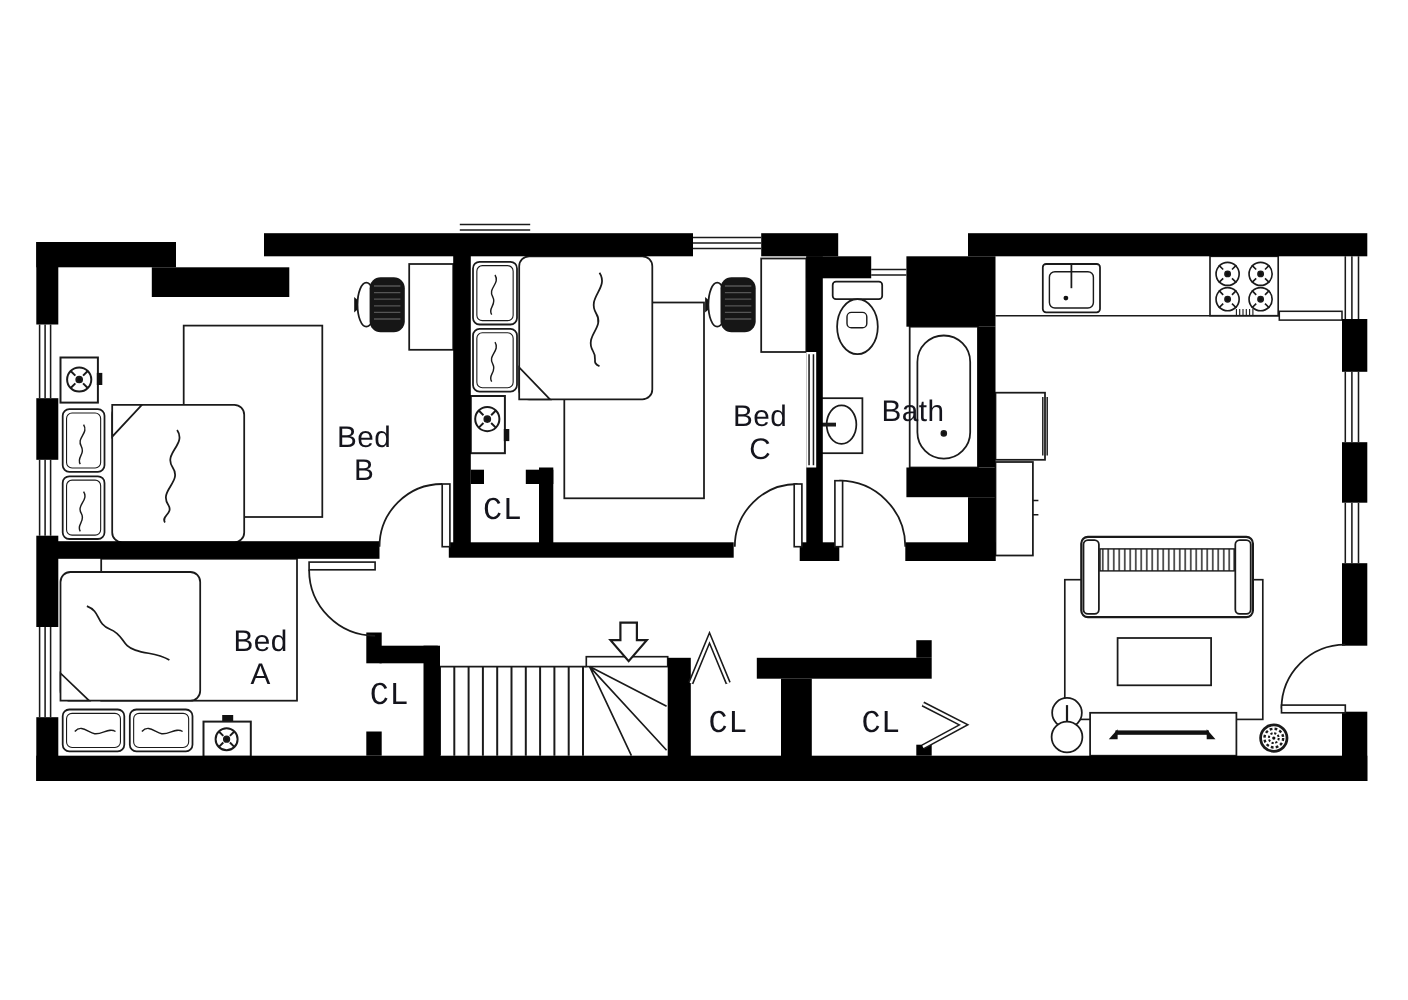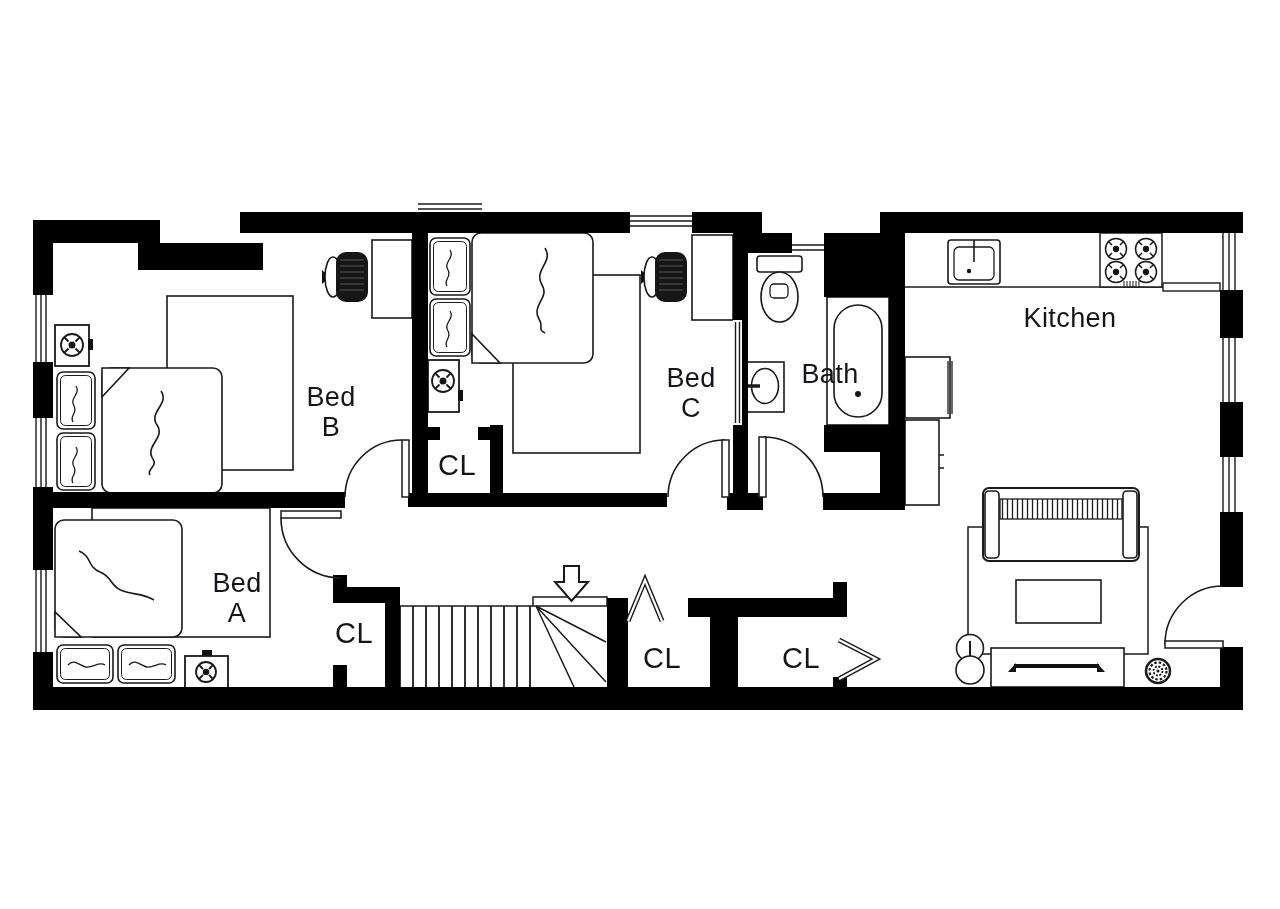--- a/index.html
+++ b/index.html
@@ -1,21 +1,21 @@
 <!DOCTYPE html>
 <html><head>
 <meta charset="utf-8">
 <style>
   html,body{margin:0;padding:0;background:#ffffff;}
   #stage{position:relative;width:1280px;height:909px;background:#ffffff;overflow:hidden;
          font-family:"Liberation Sans",sans-serif;}
   #plan-svg{position:absolute;left:0;top:0;}
   .lbl{position:absolute;color:#14141c;font-size:27px;letter-spacing:.4px;text-align:center;line-height:30px;z-index:5;}
   .lbl span{display:block;}
-  .lbl.cl{font-size:29px;}
+  .lbl.cl{font-size:29px;font-family:Liberation Mono, monospace;}
 </style>
 </head>
 <body>
 
 <div id="stage">
 
 <svg id="plan-svg" width="1280" height="909" viewBox="0 0 1280 909">
   <defs>
     <pattern id="hv" width="5" height="8" patternUnits="userSpaceOnUse">
       <path d="M2.5 0 V8" stroke="#1a1a1a" stroke-width="1.3"></path>
@@ -293,20 +293,19 @@
 </div>
 <div class="lbl" style="left:182px;top:568px;width:110px">
   <span>Bed</span>
       <span>A</span>
 </div>
 <div class="lbl" style="left:636px;top:363px;width:110px">
   <span>Bed</span>
       <span>C</span>
 </div>
 <div class="lbl" style="left:775px;top:359px;width:110px">Bath</div>
-<div class="lbl" style="left:990px;top:303px;width:160px">Kitchen</div>
 
 <div class="lbl cl" style="left:427px;top:450px;width:60px">CL</div>
 <div class="lbl cl" style="left:324px;top:618px;width:60px">CL</div>
 <div class="lbl cl" style="left:632px;top:643px;width:60px">CL</div>
 <div class="lbl cl" style="left:771px;top:643px;width:60px">CL</div>
 
 </div>
 
 </body></html>

